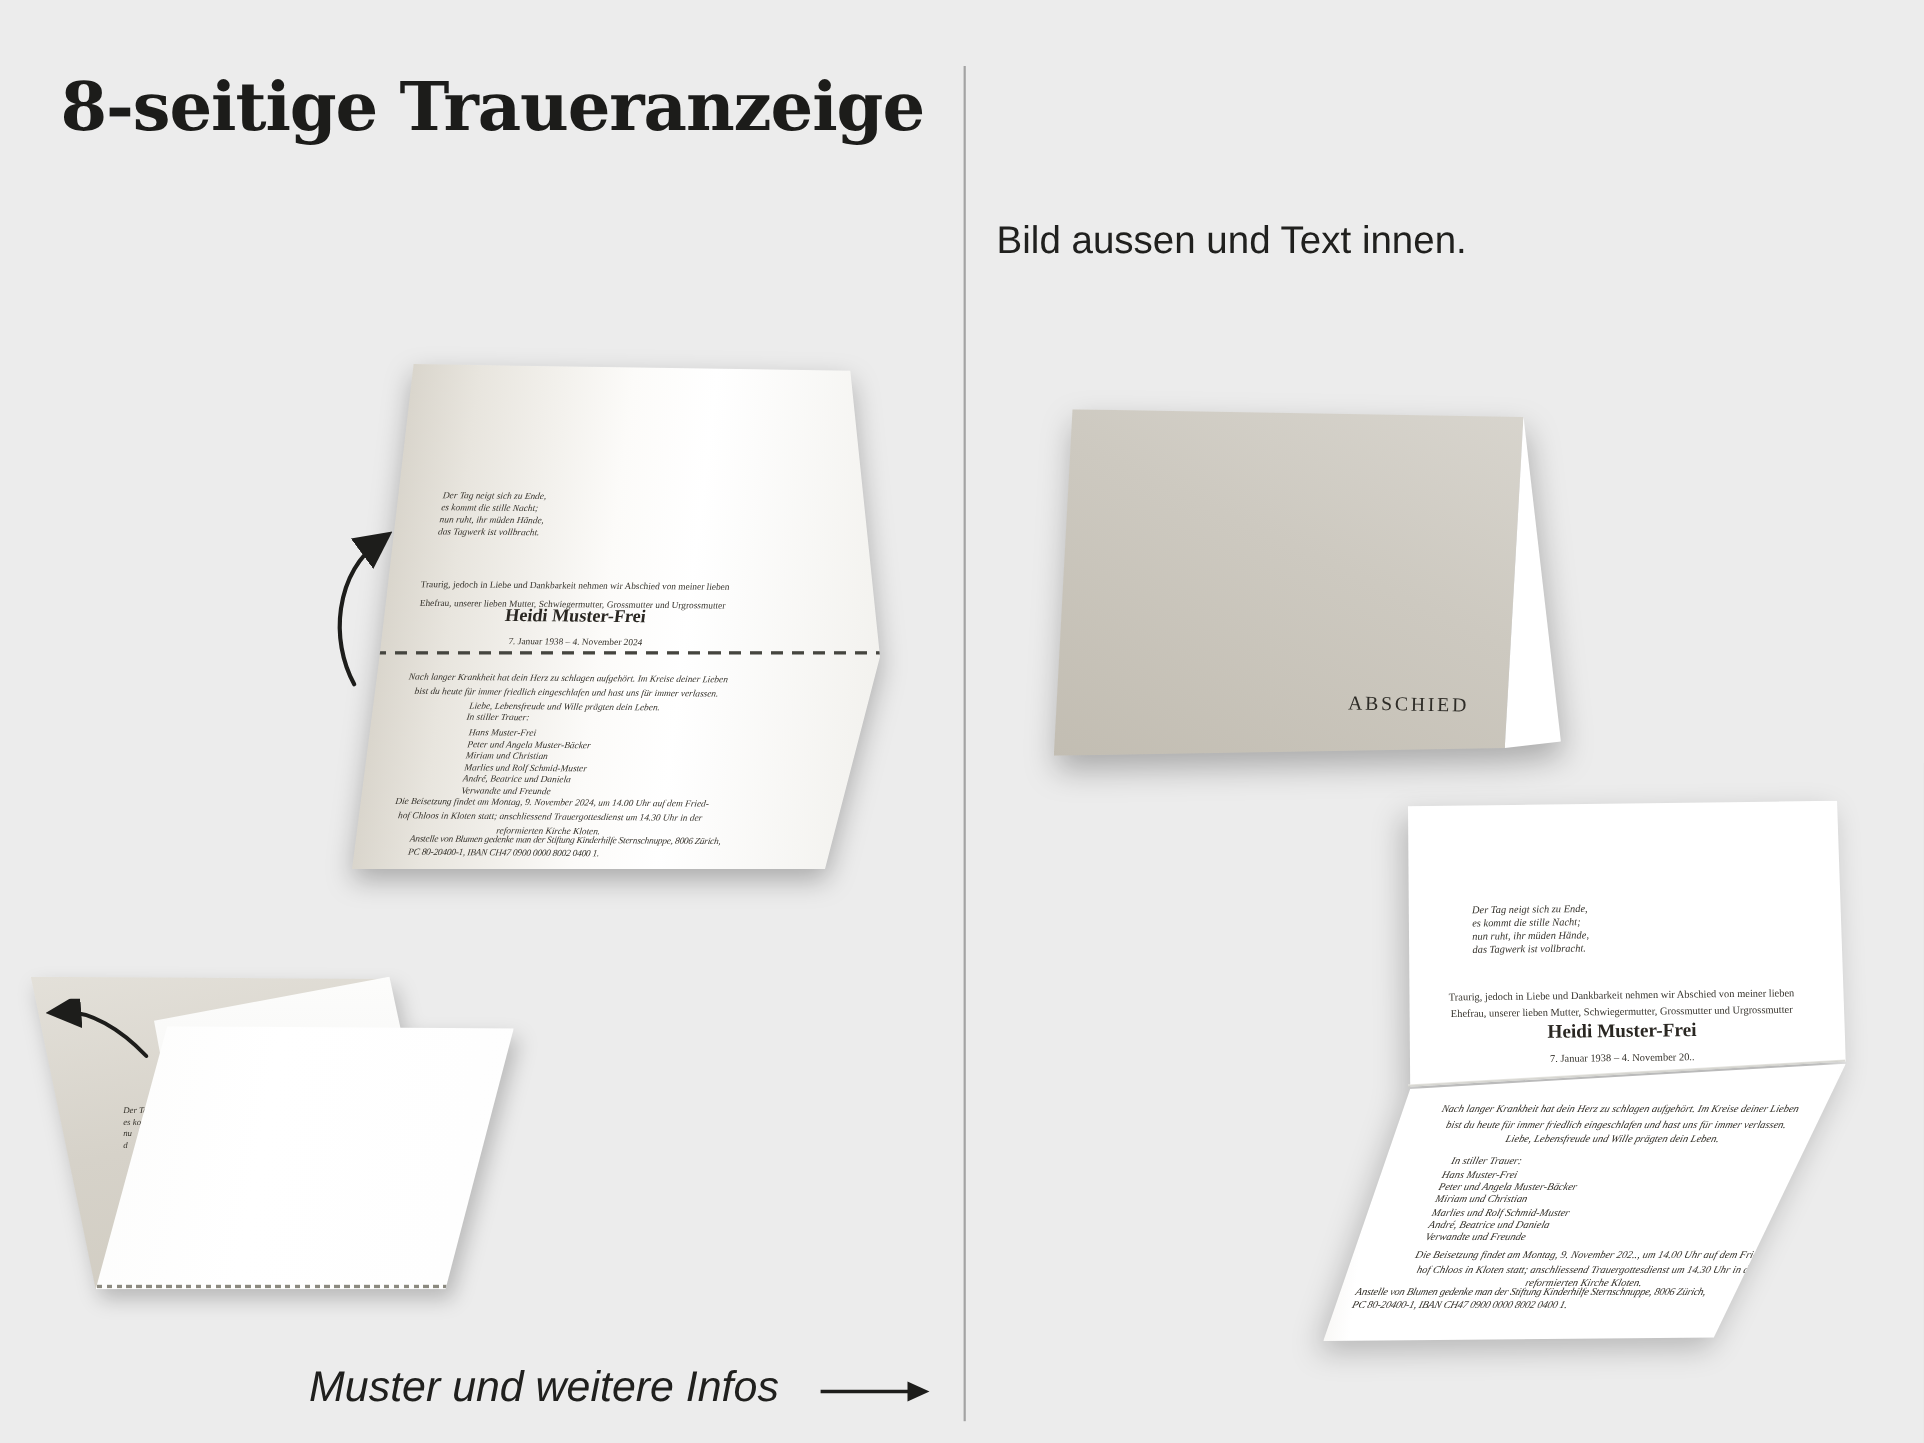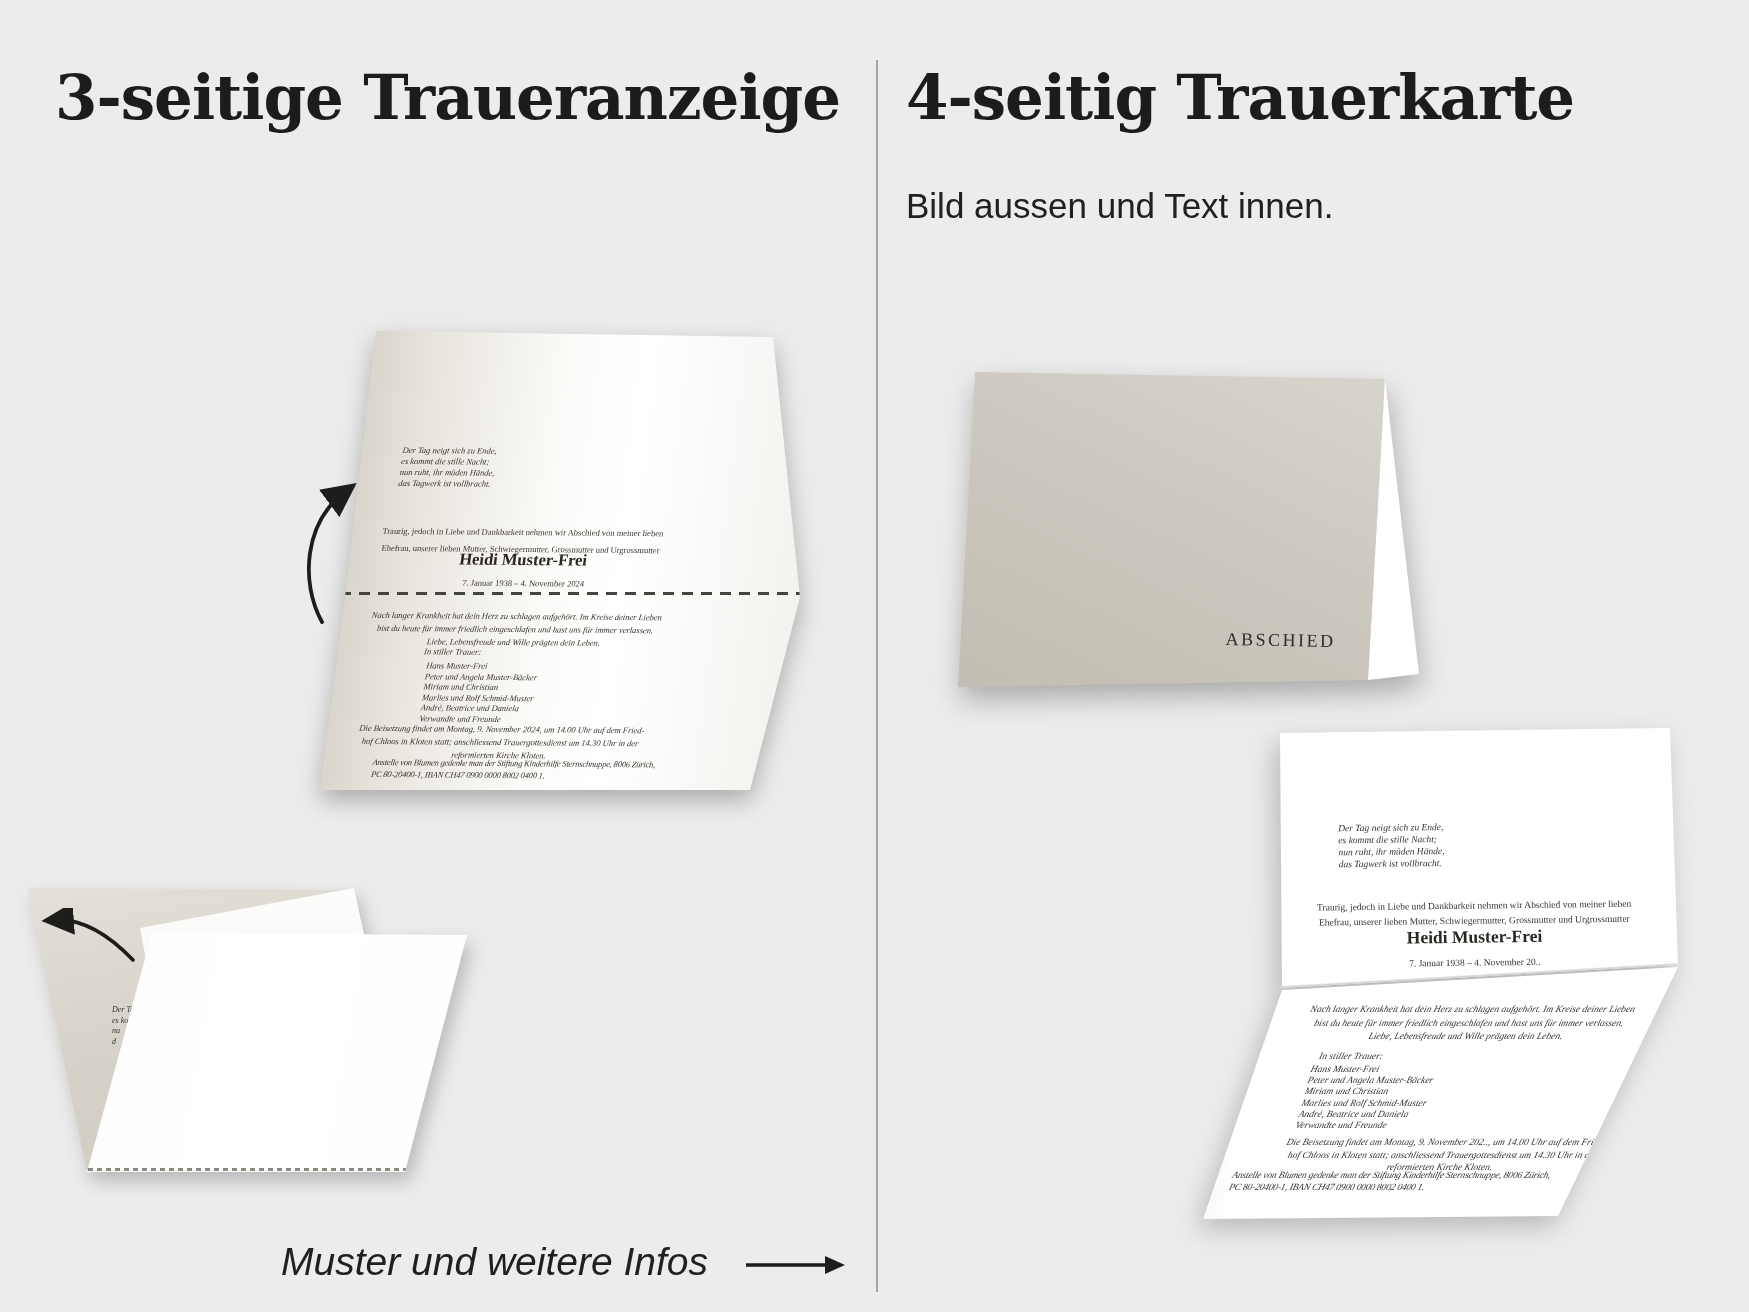--- a/index.html
+++ b/index.html
@@ -77,23 +77,22 @@
   .deceased-name{font-weight:700;color:#2a2722;}
   .footer-label{font-size:39px;color:#20201e;font-style:italic;}
 </style>
 </head>
 <body>
 
 <div class="canvas">
 
   <div class="abs divider" style="left:876px;top:60px;height:1232px;"></div>
 
-  <div class="abs title" style="left:55px;top:66px;">3-seitige Traueranzeige</div>
-  <div class="abs title" style="left:906px;top:66px;">4-seitig Trauerkarte</div>
-  <div class="abs subtitle" style="left:906px;top:186px;">Bild aussen und Text innen.</div>
+  <div class="abs title" style="left:55px;top:66px;">8-seitige Traueranzeige</div>
+  <div class="abs subtitle" style="left:906px;top:199px;">Bild aussen und Text innen.</div>
 
   <div class="abs cardA-wrap">
     <div class="cardA">
       <div class="cardA-text ser">
         <div class="blk it pre" style="left:101px;top:118px;">Der Tag neigt sich zu Ende,
 es kommt die stille Nacht;
 nun ruht, ihr müden Hände,
 das Tagwerk ist vollbracht.</div>
         <div class="blk ctr pre" style="left:72px;top:196px;width:320px;line-height:16.5px;">Traurig, jedoch in Liebe und Dankbarkeit nehmen wir Abschied von meiner lieben
 Ehefrau, unserer lieben Mutter, Schwiegermutter, Grossmutter und Urgrossmutter</div>

